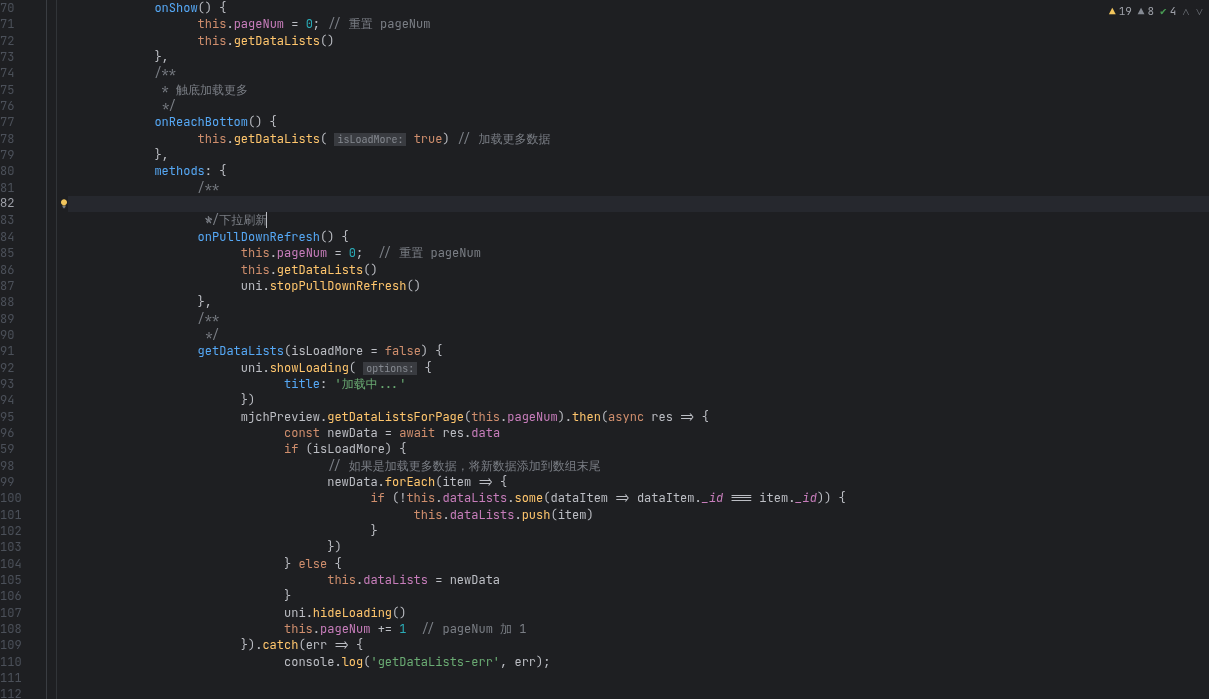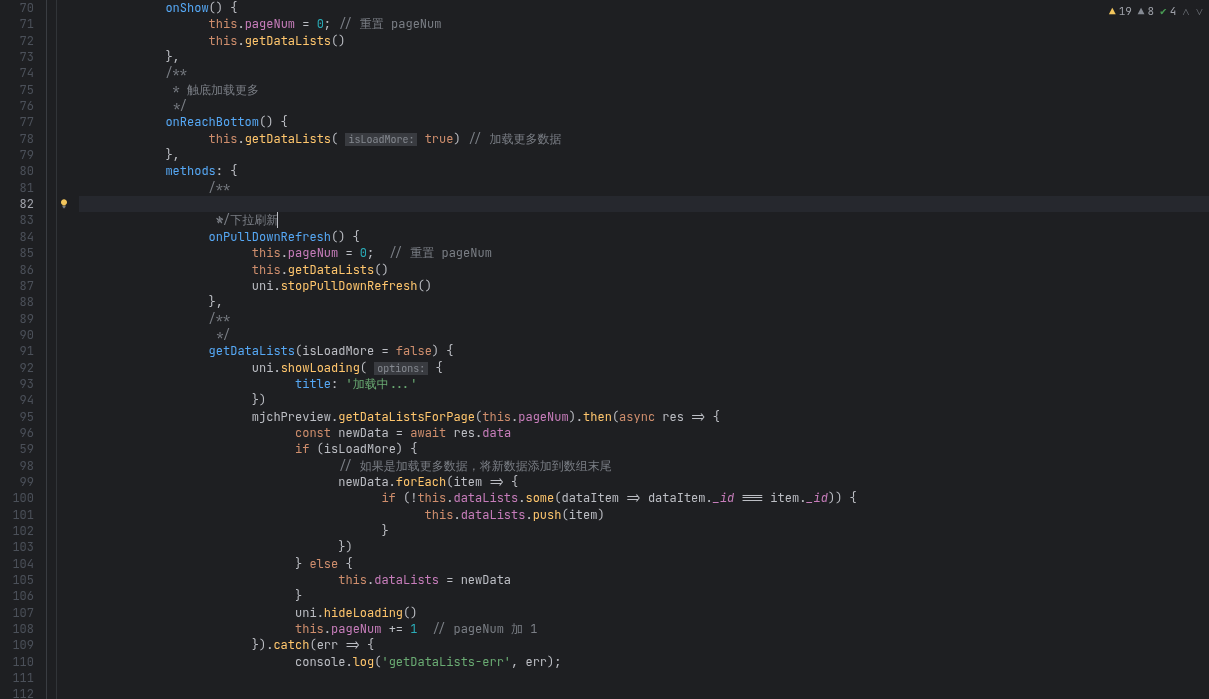--- a/index.html
+++ b/index.html
@@ -15,21 +15,20 @@
   }
   .editor {
     display: flex;
     flex-direction: row;
     height: 100%;
     position: relative;
   }
   .gutter {
     width: 44px;
     flex: 0 0 44px;
-    text-align: right;
     padding-right: 10px;
     box-sizing: border-box;
     color: #4b5059;
     user-select: none;
   }
   .fold-col {
     width: 12px;
     flex: 0 0 12px;
     position: relative;
     border-right: none;
@@ -46,21 +45,21 @@
     flex: 1 1 auto;
     position: relative;
     overflow: hidden;
   }
   .line {
     height: 16.35px;
     line-height: 16.35px;
     white-space: pre;
     position: relative;
   }
-  .code .line { padding-left: 23px; }
+  .code .line { padding-left: 12px; }
   .ln { display:block; height:16.35px; line-height:16.35px; }
 
   .current-line-bg {
     position: absolute;
     left: 0; right: 0;
     background: #26282e;
     height: 16.35px;
     z-index: 0;
   }
   .code .line > * { position: relative; z-index: 1; }
@@ -156,21 +155,21 @@
       <div class="ln">72</div>
       <div class="ln">73</div>
       <div class="ln">74</div>
       <div class="ln">75</div>
       <div class="ln">76</div>
       <div class="ln">77</div>
       <div class="ln">78</div>
       <div class="ln">79</div>
       <div class="ln">80</div>
       <div class="ln">81</div>
-      <div class="ln" style="color: rgb(161, 163, 171);">82</div>
+      <div class="ln" style="color: rgb(161, 163, 171); font-family: Liberation Mono, monospace;">82</div>
       <div class="ln">83</div>
       <div class="ln">84</div>
       <div class="ln">85</div>
       <div class="ln">86</div>
       <div class="ln">87</div>
       <div class="ln">88</div>
       <div class="ln">89</div>
       <div class="ln">90</div>
       <div class="ln">91</div>
       <div class="ln">92</div>

